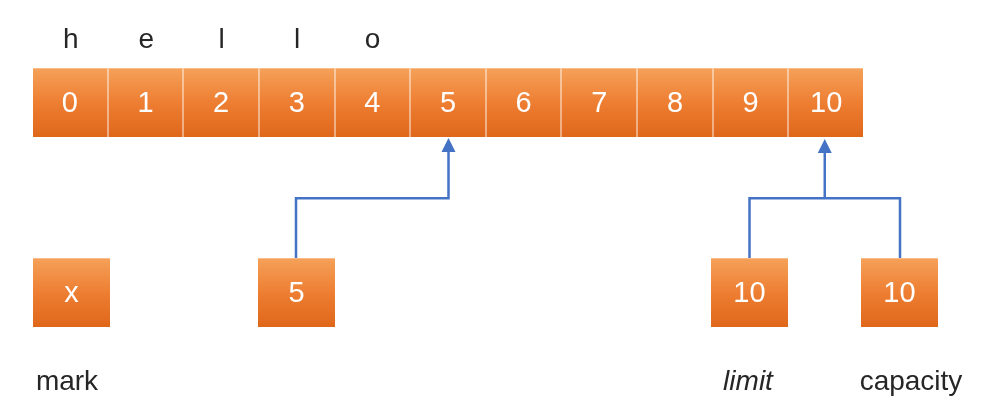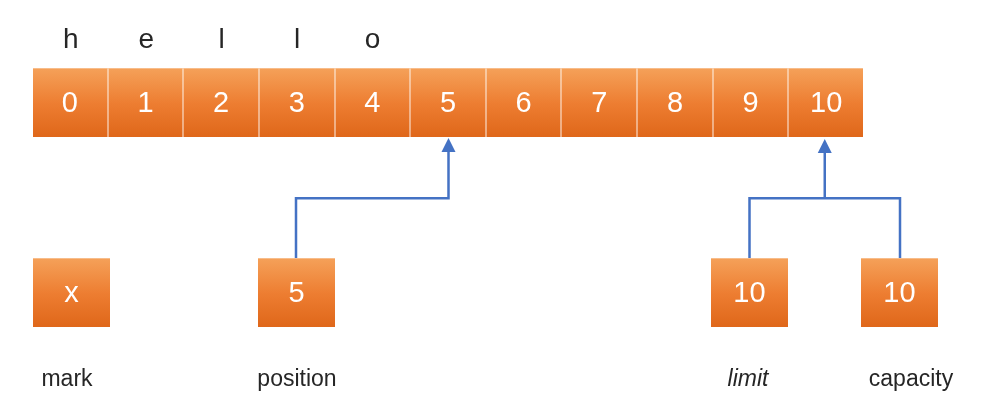--- a/index.html
+++ b/index.html
@@ -63,21 +63,21 @@
     color:var(--cell-text);font-size:29px;
   }
   .box-mark{left:33px;}
   .box-position{left:258px;}
   .box-limit{left:711px;}
   .box-capacity{left:861px;}
   
   .pointer-label{
     position:absolute;top:365px;
     transform:translateX(-50%);
-    font-size:23px;color:var(--label-text);white-space:nowrap;
+    font-size:28px;color:var(--label-text);white-space:nowrap;
   }
   .label-mark{left:67px;}
   .label-position{left:297px;}
   .label-limit{left:748px;font-style:italic;}
   .label-capacity{left:911px;}
 </style>
 </head>
 <body>
 
 <div class="canvas">
@@ -119,17 +119,16 @@
     <line class="wire" x1="824.75" y1="198.25" x2="824.75" y2="151"></line>
     <polygon class="head" points="824.75,139 817.75,153 831.75,153"></polygon>
   </svg>
 
   <div class="pointer-box box-mark">x</div>
   <div class="pointer-box box-position">5</div>
   <div class="pointer-box box-limit">10</div>
   <div class="pointer-box box-capacity">10</div>
 
   <div class="pointer-label label-mark">mark</div>
-  <div class="pointer-label label-position">position</div>
   <div class="pointer-label label-limit">limit</div>
   <div class="pointer-label label-capacity">capacity</div>
 
 </div>
 
 </body></html>

